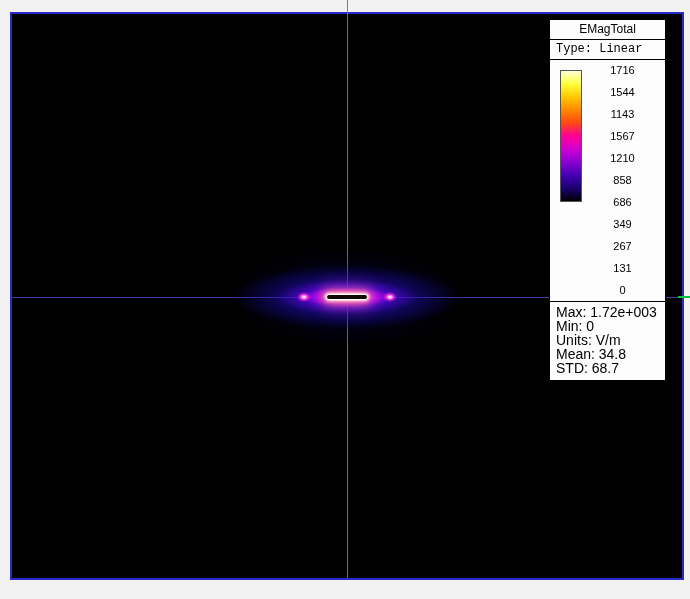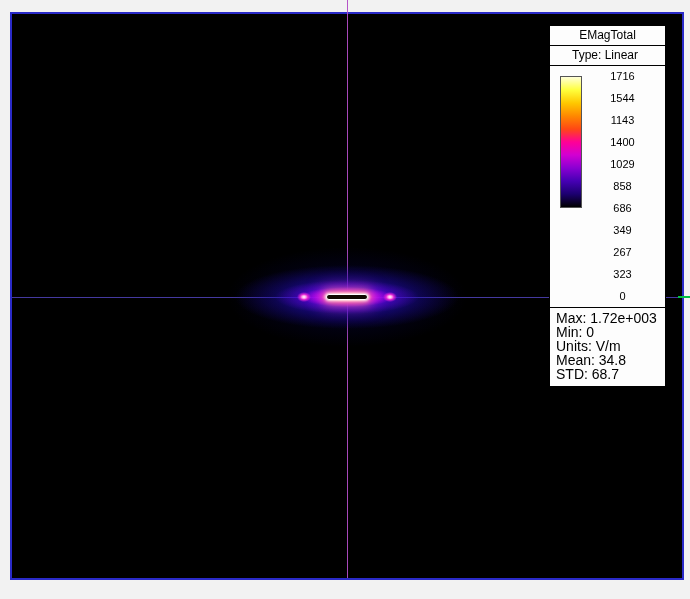--- a/index.html
+++ b/index.html
@@ -24,25 +24,25 @@
       radial-gradient(ellipse 112px 32px at center, rgba(70,25,235,.75) 0%, rgba(35,12,190,.4) 60%, rgba(10,0,140,0) 100%),
       radial-gradient(ellipse 120px 50px at center, rgba(25,12,150,.45) 0%, rgba(8,4,90,.2) 60%, rgba(0,0,40,0) 100%);}
   .dot{position:absolute;width:14px;height:10px;pointer-events:none;
     background:radial-gradient(ellipse closest-side, #ffffff 0%, #ff9ce8 30%, rgba(255,40,220,.8) 55%, rgba(255,0,200,0) 100%);}
   .dot-left{left:285px;top:278px;}
   .dot-right{left:371px;top:278px;}
   .dipole{position:absolute;left:314px;top:280px;width:42px;height:6px;box-sizing:border-box;
     background:#100800;border:1px solid #fff;border-radius:4px;
     box-shadow:0 0 3px 1px rgba(255,255,255,.95), 0 0 9px 3px rgba(255,200,80,.65), 0 0 16px 6px rgba(255,60,200,.5);}
   
-  .legend{position:absolute;left:549px;top:25px;width:117px;box-sizing:border-box;
+  .legend{position:absolute;left:549px;top:19px;width:117px;box-sizing:border-box;
           background:var(--legend-bg,#fdfdfd);border:1px solid var(--legend-border,#000);
           font-size:12px;}
   .legend-title{height:19px;line-height:19px;text-align:center;border-bottom:1px solid #000;}
-  .legend-type{height:19px;line-height:19px;padding-left:22px;border-bottom:1px solid #000;}
+  .legend-type{height:19px;line-height:19px;padding-left:6px;border-bottom:1px solid #000;font-family:Liberation Mono, monospace;}
   .legend-scale{display:flex;align-items:flex-start;padding:4px 2px 4px 10px;border-bottom:1px solid #000;}
   .colorbar{width:20px;height:130px;margin-top:6px;border:1px solid #555;box-sizing:content-box;
             background:linear-gradient(to bottom,#ffffd8,#ffff3c,#ffc800,#ff8800,#ff4814,#ff0096,#d200d2,#8a00d2,#4600b4,#1c0070,#000);}
   .ticks{flex:1;display:flex;flex-direction:column;font-size:11px;gap:9px;}
   .ticks span{display:block;height:13px;line-height:13px;text-align:center;}
   .legend-stats{padding:3px 6px 5px 6px;font-size:14px;line-height:14px;}
 </style>
 </head>
 <body>
 
@@ -61,27 +61,27 @@
 
   <div class="legend">
     <div class="legend-title">EMagTotal</div>
     <div class="legend-type">Type: Linear</div>
     <div class="legend-scale">
       <div class="colorbar" style="background: linear-gradient(rgb(255, 255, 216) 0%, rgb(255, 255, 60) 10%, rgb(255, 200, 0) 20%, rgb(255, 136, 0) 30%, rgb(255, 72, 20) 40%, rgb(255, 0, 150) 50%, rgb(210, 0, 210) 60%, rgb(138, 0, 210) 70%, rgb(70, 0, 180) 80%, rgb(28, 0, 112) 90%, rgb(0, 0, 0) 100%);"></div>
       <div class="ticks">
         <span>1716</span>
         <span>1544</span>
         <span>1143</span>
-        <span>1400</span>
-        <span>1029</span>
+        <span>1567</span>
+        <span>1210</span>
         <span>858</span>
         <span>686</span>
         <span>349</span>
         <span>267</span>
-        <span>323</span>
+        <span>131</span>
         <span>0</span>
       </div>
     </div>
     <div class="legend-stats">
       <div>Max: 1.72e+003</div>
       <div>Min: 0</div>
       <div>Units: V/m</div>
       <div>Mean: 34.8</div>
       <div>STD: 68.7</div>
     </div>

